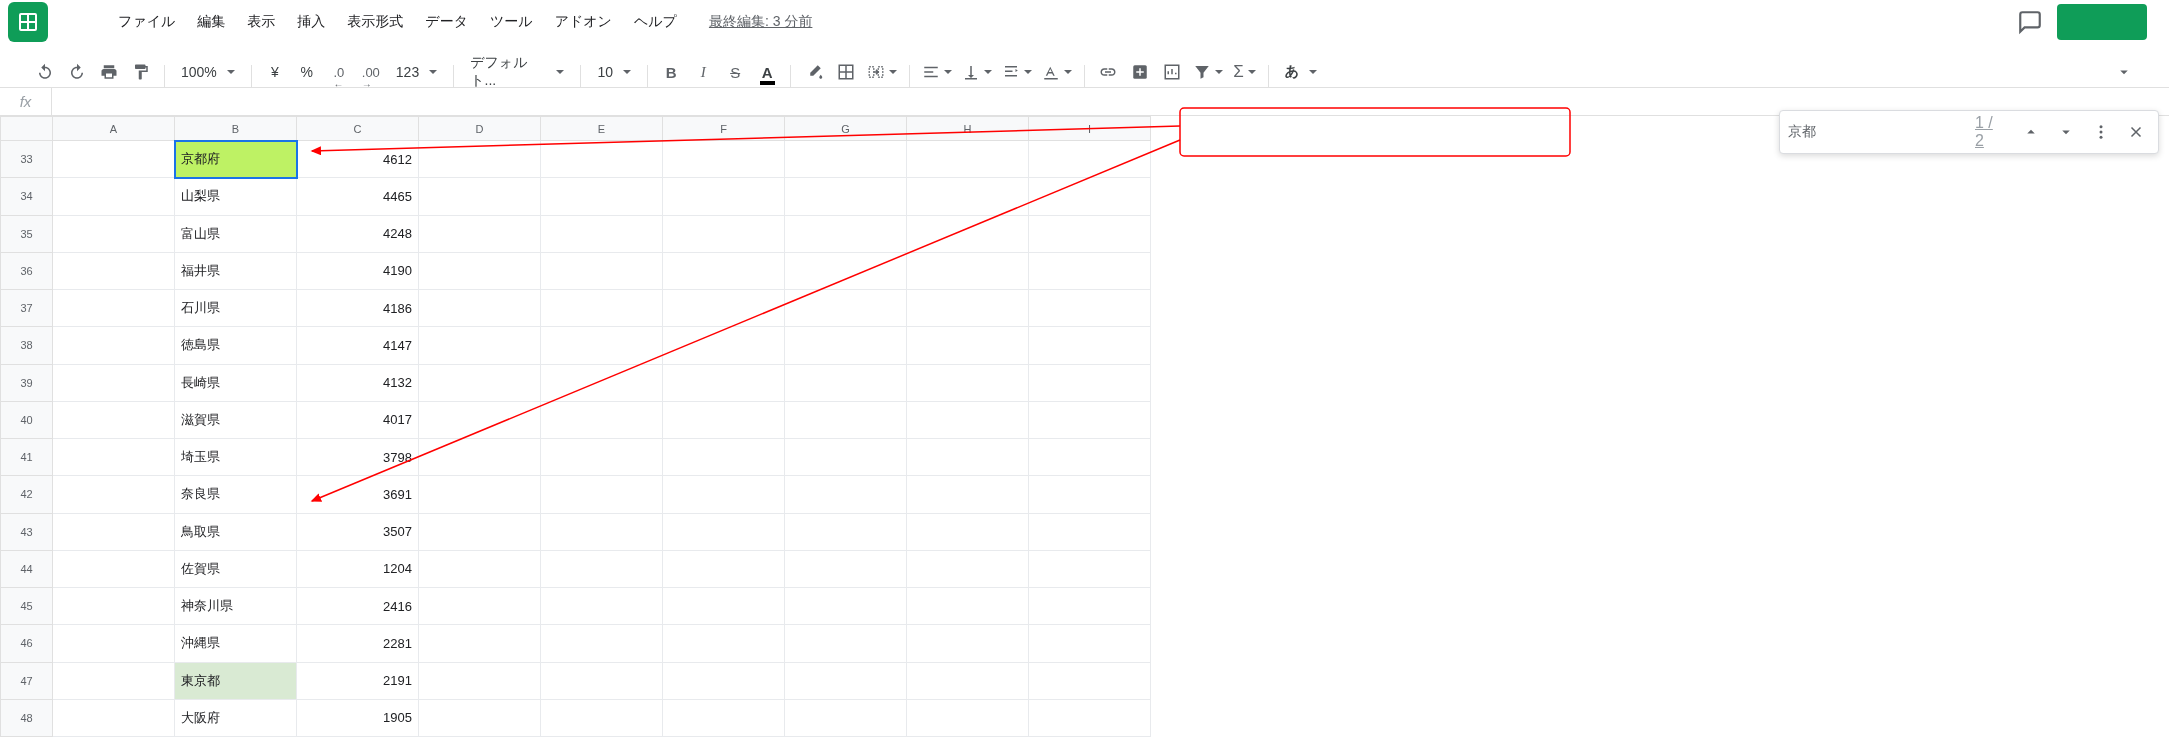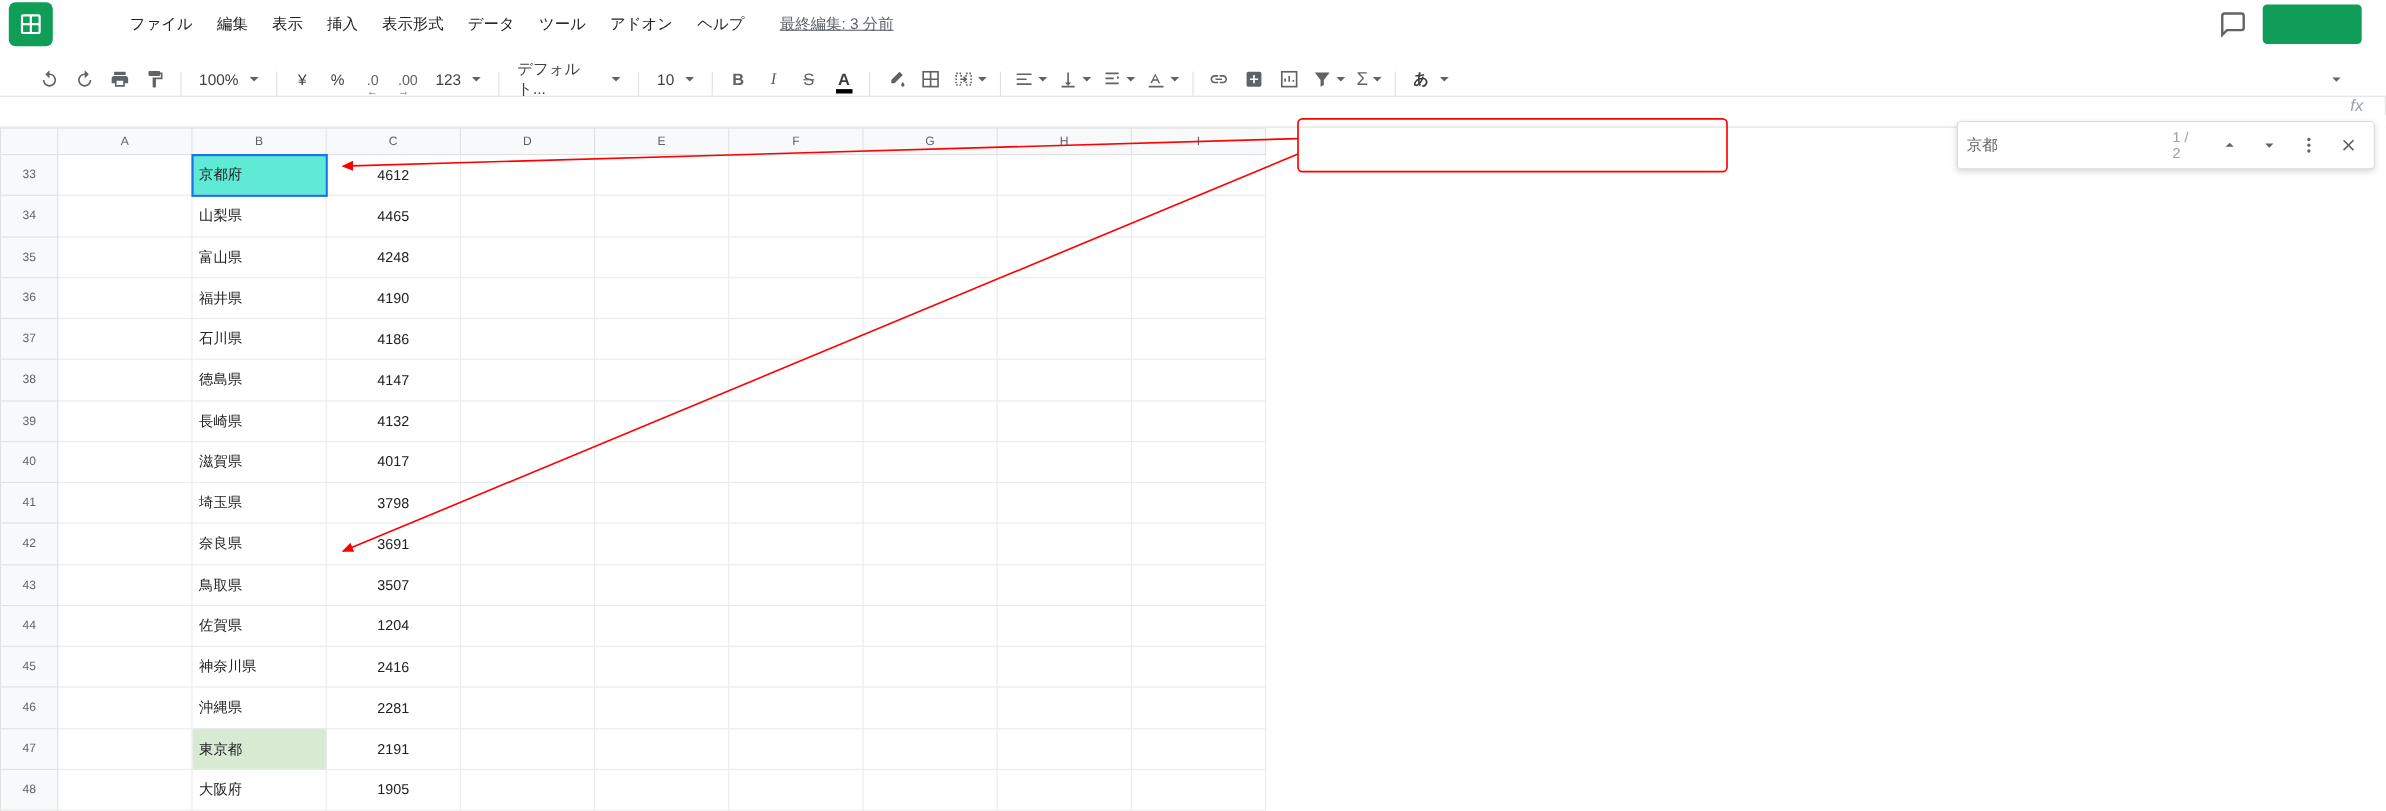--- a/index.html
+++ b/index.html
@@ -21,39 +21,39 @@
 .toolbar { display: flex; align-items: flex-end; height: 44px; padding: 0 30px; border-bottom: 1px solid #e0e0e0; gap: 2px; }
 .tbtn { min-width: 30px; height: 30px; display: flex; align-items: center; justify-content: center; cursor: pointer; border-radius: 3px; color: #5f6368; padding: 0 4px; }
 .tbtn svg { width: 18px; height: 18px; }
 .tsep { width: 1px; height: 22px; background: #e0e0e0; margin: 0 6px; }
 .tbtn.text { font-size: 14px; color: #3c4043; gap: 6px; padding: 0 8px; }
 .tbtn .drop { width: 0; height: 0; border-left: 4px solid transparent; border-right: 4px solid transparent; border-top: 4px solid #5f6368; margin-left: 4px; }
 .text-color-A { position: relative; font-weight: bold; font-size: 15px; color: #3c4043; }
 .text-color-A::after { content: ''; position: absolute; left: -2px; right: -2px; bottom: -4px; height: 4px; background: #000; }
 
 
-.formula-bar { display: flex; align-items: flex-end; height: 28px; border-bottom: 1px solid #e0e0e0; flex-direction: column; }
+.formula-bar { display: flex; align-items: center; height: 28px; border-bottom: 1px solid #e0e0e0; }
 .fx-label { width: 52px; text-align: center; font-style: italic; color: #9aa0a6; font-size: 15px; border-right: 1px solid #e0e0e0; height: 100%; display: flex; align-items: center; justify-content: center; }
 .fx-input { flex: 1; border: none; height: 100%; padding: 0 8px; font-size: 13px; outline: none; }
 
 
 .grid-area { flex: 1; display: flex; overflow: hidden; position: relative; }
 .grid-table { border-collapse: collapse; table-layout: fixed; }
 .col-header th { background: #f8f9fa; border: 1px solid #e0e0e0; height: 24px; font-weight: normal; color: #5f6368; font-size: 11px; text-align: center; }
 .row-header { background: #f8f9fa; border: 1px solid #e0e0e0; width: 52px; color: #5f6368; font-size: 11px; font-weight: normal; }
 .cell { border: 1px solid #e8eaed; height: 25px; padding: 0 6px; font-size: 13px; color: #202124; }
-.cell.num { text-align: center; }
-.cell.active { background: #5eead4; outline: 2px solid #1a73e8; outline-offset: -1px; }
+.cell.num { text-align: right; }
+.cell.active { background: #bef264; outline: 2px solid #1a73e8; outline-offset: -1px; }
 .cell.match { background: #d9ead3; }
 .corner { background: #f8f9fa; border: 1px solid #e0e0e0; width: 52px; }
 
 
 .find-box { position: absolute; top: 110px; right: 10px; width: 380px; height: 44px; background: #fff; border: 1px solid #dadce0; border-radius: 4px; box-shadow: 0 2px 6px rgba(0,0,0,0.15); display: flex; align-items: center; padding: 0 8px; gap: 6px; z-index: 200; }
 .find-input { flex: 1; border: none; outline: none; font-size: 14px; color: #5f6368; }
-.find-count { font-size: 13px; color: #9aa0a6; margin-right: 6px; }
+.find-count { font-size: 16px; color: #9aa0a6; margin-right: 6px; text-decoration: underline; }
 .find-btn { width: 30px; height: 30px; display: flex; align-items: center; justify-content: center; cursor: pointer; color: #5f6368; border-radius: 3px; }
 .find-btn svg { width: 18px; height: 18px; }
 
 
 .annotations { position: absolute; top: 0; left: 0; width: 100%; height: 100%; pointer-events: none; z-index: 100; }
 </style>
 </head>
 <body>
 
 <div class="app">

